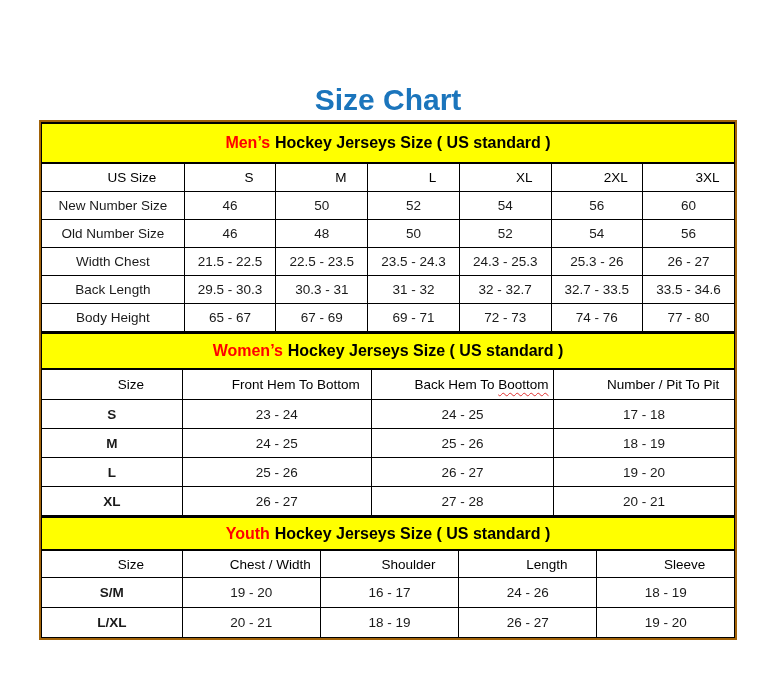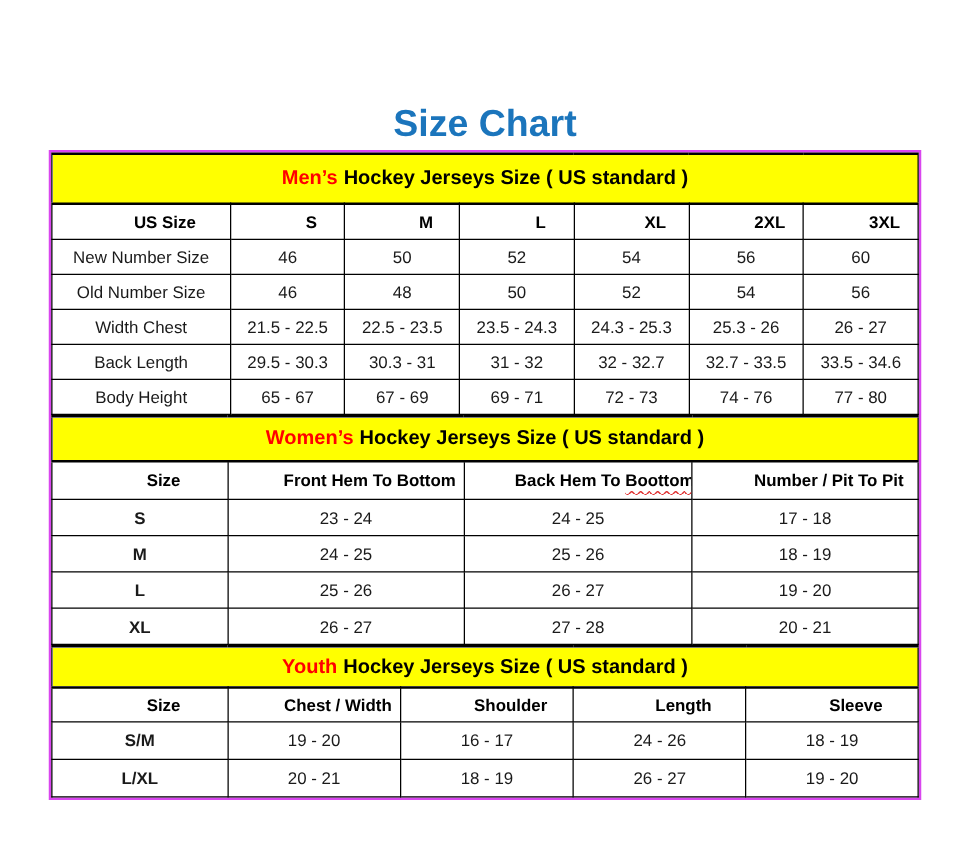--- a/index.html
+++ b/index.html
@@ -20,21 +20,21 @@
     font-size: 30px;
     font-weight: bold;
     color: #1b75bc;
     letter-spacing: 0px;
   }
   .chart-wrap {
     position: absolute;
     left: 39px;
     top: 120px;
     width: 694px;
-    border: 2px solid #d946ef;
+    border: 2px solid #a16207;
   }
   table {
     width: 100%;
     border-collapse: collapse;
     table-layout: fixed;
   }
   td, th {
     border: 1px solid #000000;
     text-align: center;
     vertical-align: middle;
@@ -47,21 +47,21 @@
   .band-cell {
     background: #ffff00;
     font-weight: bold;
     font-size: 16px;
     border-top-width: 2px;
     border-bottom-width: 2px;
     color: #000000;
   }
   .band-prefix { color: #ff0000; }
   .band-rest { color: #000000; margin-left: 0.3em; }
-  .col-header { font-weight: bold; color: #000000; padding-left: 40px; }
+  .col-header { font-weight: normal; color: #000000; padding-left: 40px; }
   .squiggle {
     margin-left: 0.28em;
     text-decoration: underline wavy #e03030 1px;
     text-underline-offset: 3px;
     text-decoration-skip-ink: none;
     text-align: right;
   }
   
   #mens .band-cell   { height: 38px; }
   #mens .col-header  { height: 27px; }

